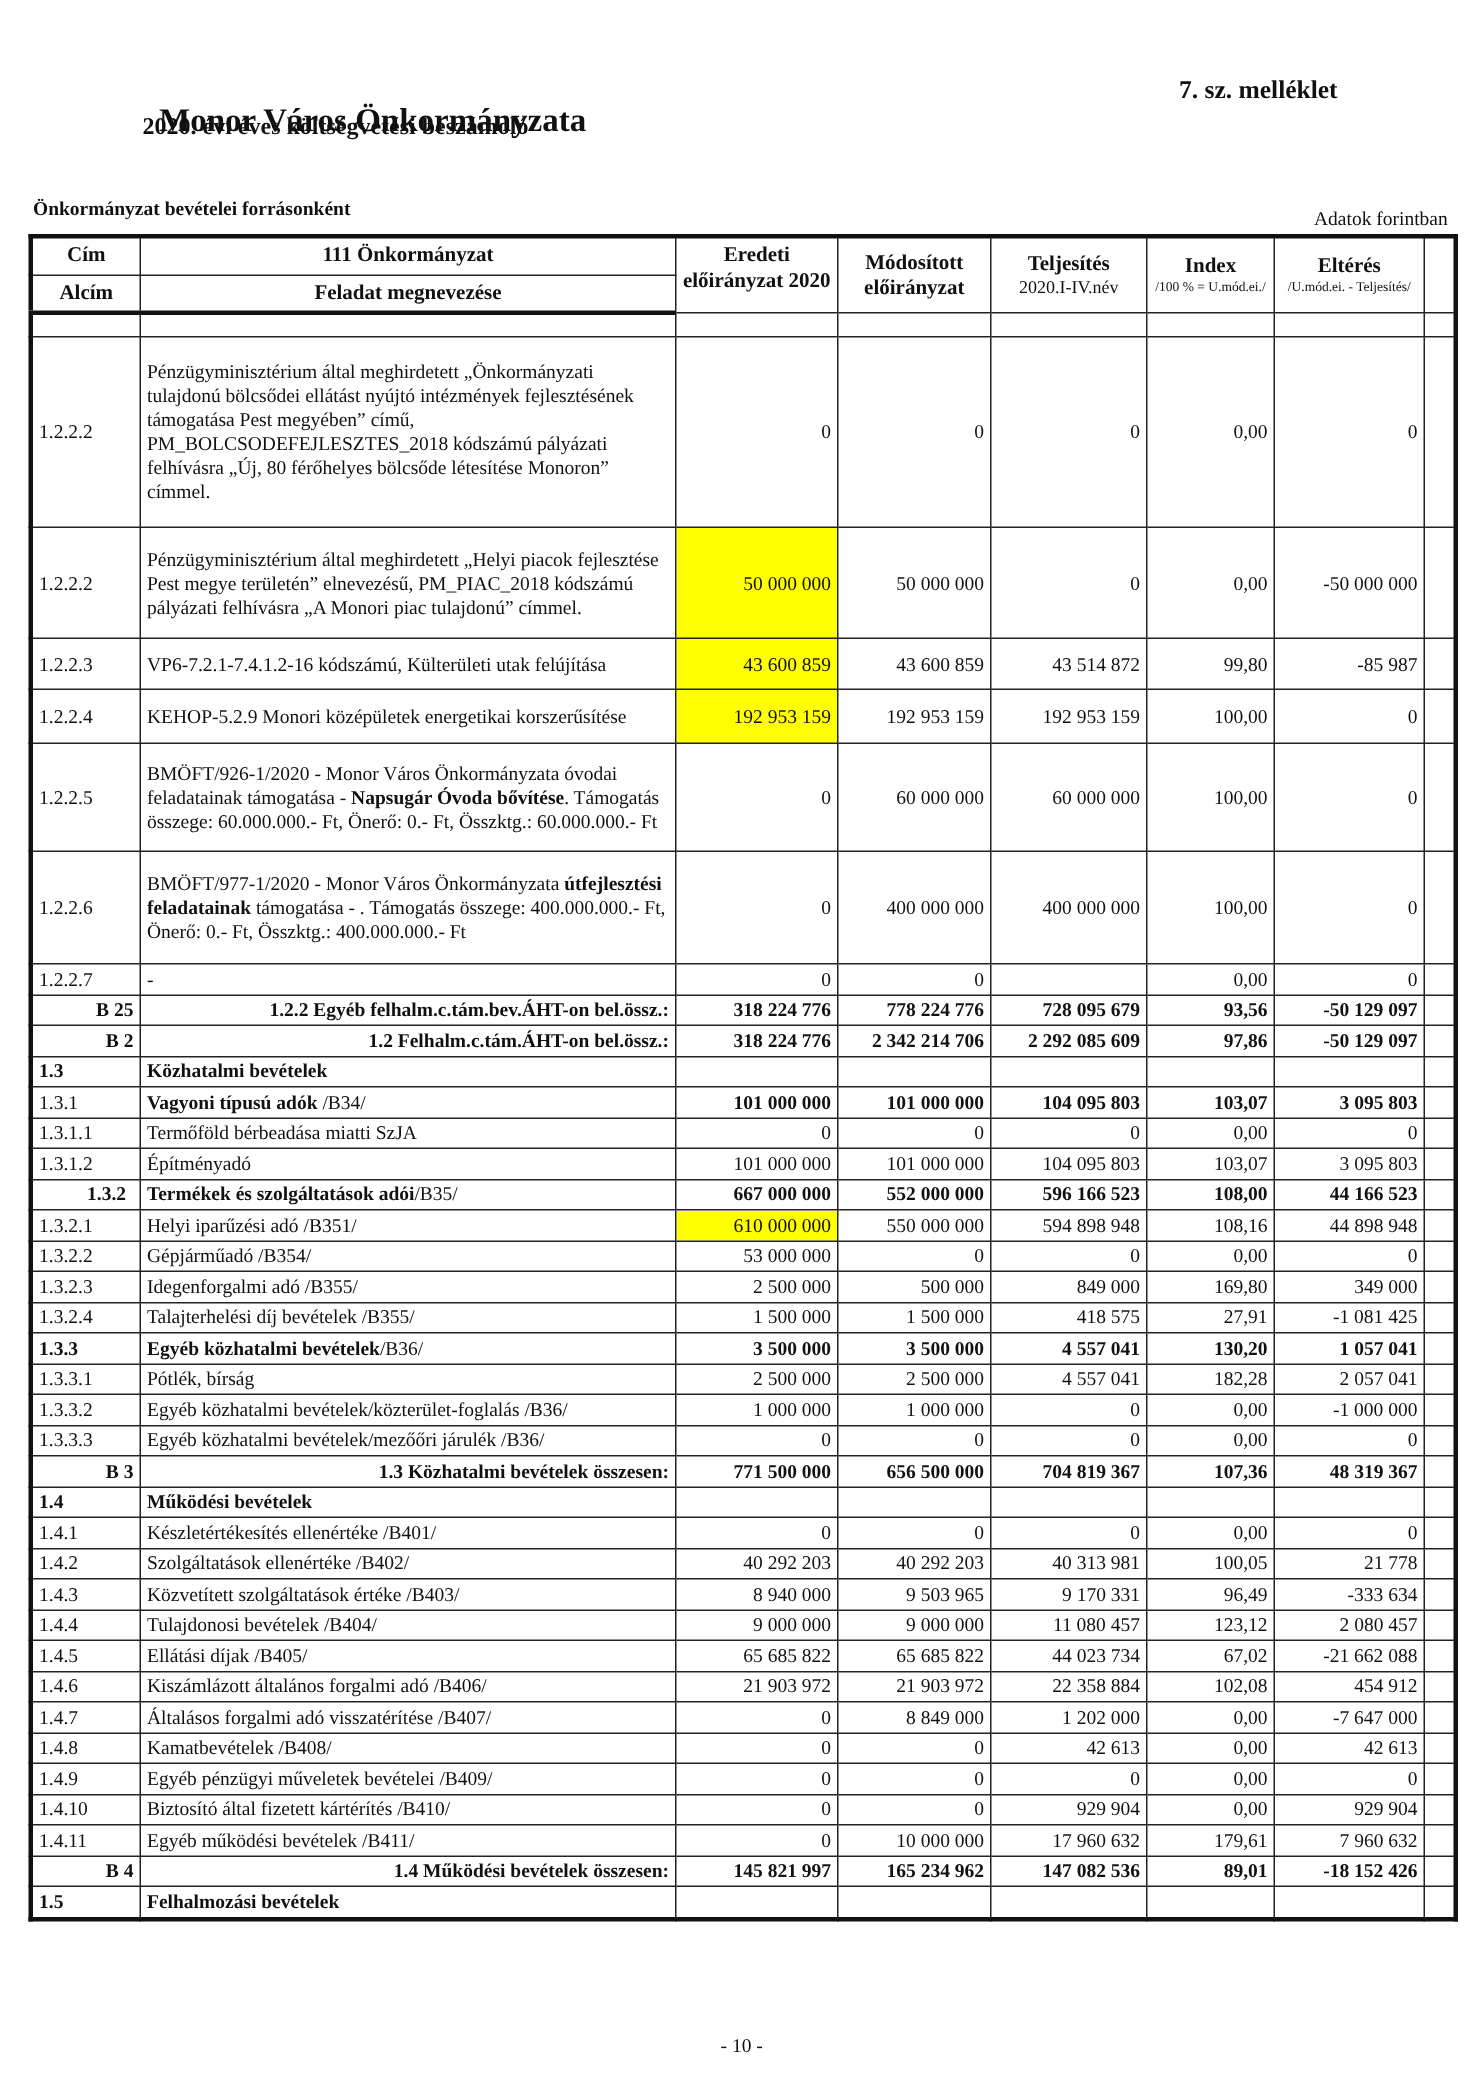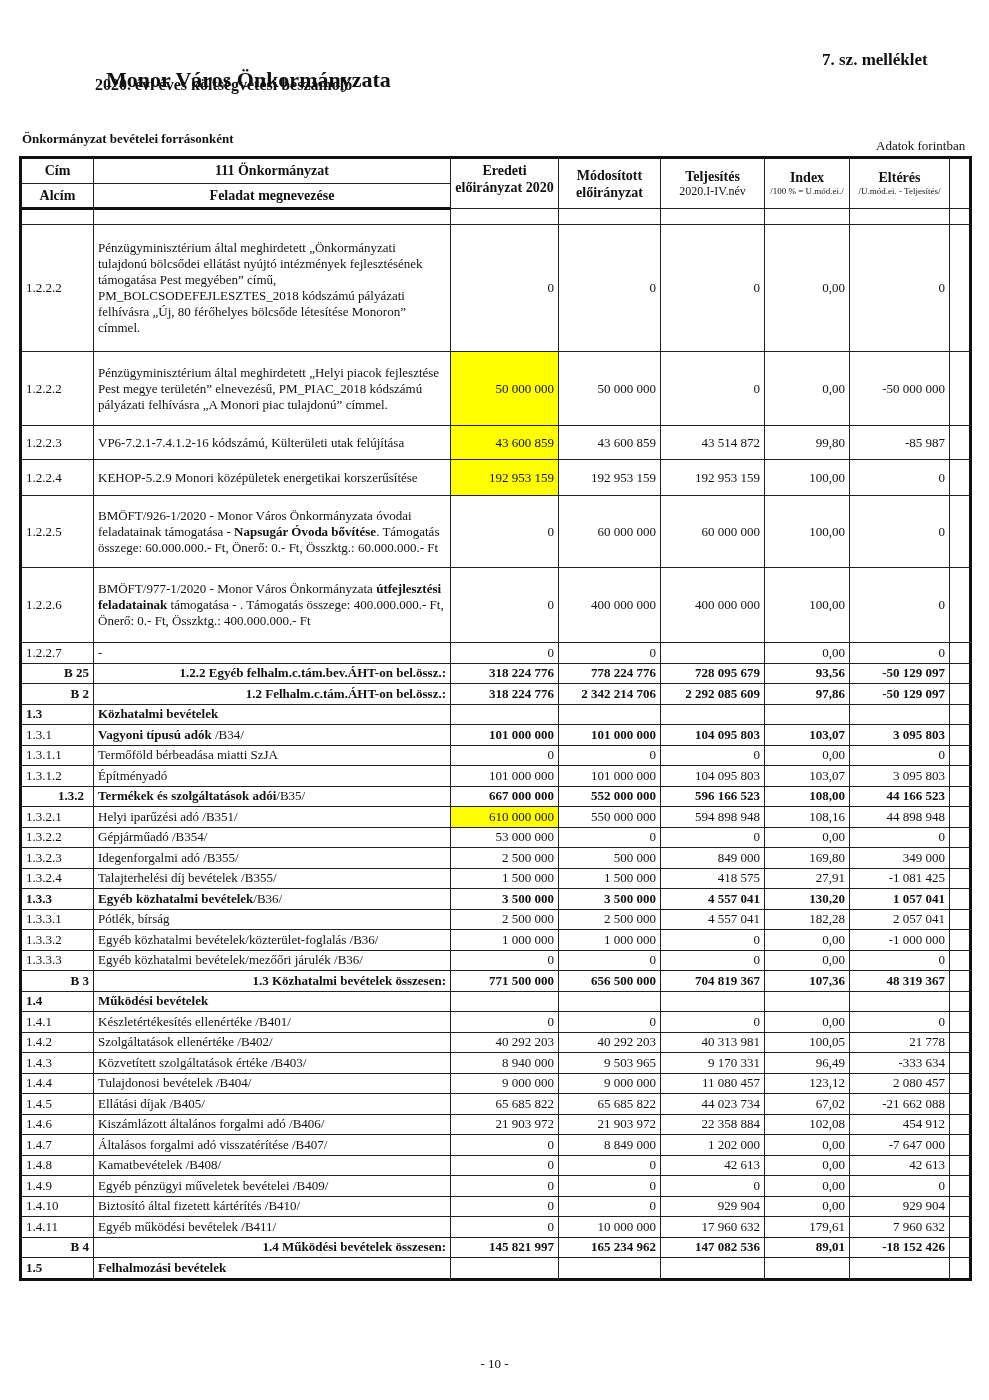--- a/index.html
+++ b/index.html
@@ -1,19 +1,19 @@
 <!DOCTYPE html>
 <html><head>
 <meta charset="utf-8">
 <style>
   html, body { margin:0; padding:0; background:#ffffff; }
   body { width:989px; height:1400px; position:relative; overflow:hidden;
          font-family:"Liberation Serif", "DejaVu Serif", serif; color:#111; }
   .abs { position:absolute; }
-  #annex { left:786px; top:50px; font-size:17px; font-weight:bold;margin-left:36px; }
+  #annex { left:786px; top:50px; font-size:17px; font-weight:bold; }
   #org { left:90px; top:67px; font-size:22px; font-weight:bold;margin-left:16px; }
   #report { left:95px; top:76px; font-size:16px; font-weight:bold; }
   #section { left:22px; top:131px; font-size:13px; font-weight:bold; }
   #unit { left:876px; top:138px; font-size:13px; }
   #page-no { left:0; width:989px; top:1356px; text-align:center; font-size:13px; }
 
   table#budget { position:absolute; left:19px; top:156px; border-collapse:collapse;
                  table-layout:fixed; width:950px; border:3px solid #111; }
   #budget td, #budget th { border:1.5px solid #222; padding:0 4px; font-size:13px;
                  line-height:16px; overflow:hidden; vertical-align:middle; }

